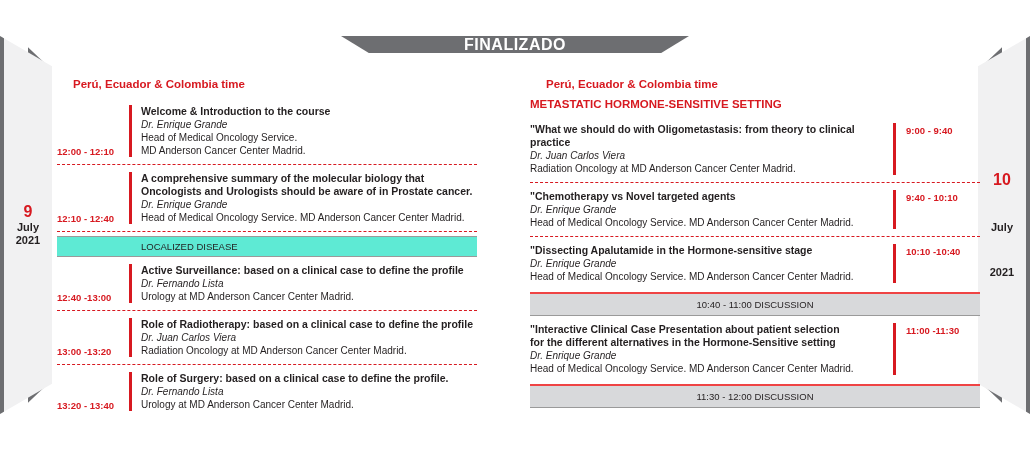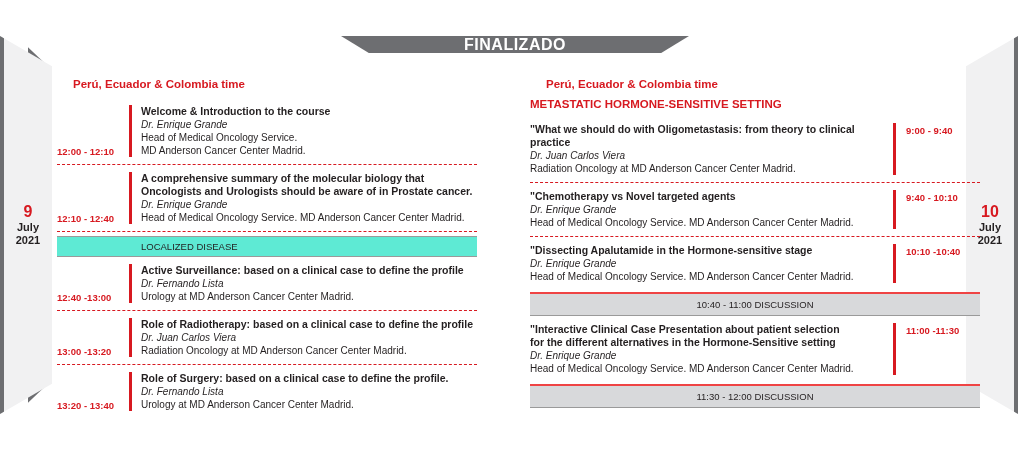--- a/index.html
+++ b/index.html
@@ -26,21 +26,21 @@
   
   .side{
     position:absolute;top:36px;width:48px;height:378px;
     background:#ffffff;
     display:flex;flex-direction:column;align-items:center;justify-content:center;
     font-size:11px;font-weight:bold;line-height:13px;text-align:center;
     color:#231f20;
   }
   .side .daynum{color:#d71920;font-size:16px;line-height:18px;}
   .side.left{left:0;clip-path:polygon(0 0,100% 8%,100% 92%,0 100%);background:#f1f1f2;}
-  .side.right{right:12px;clip-path:polygon(0 8%,100% 0,100% 100%,0 92%);background:#f1f1f2;}
+  .side.right{right:0;clip-path:polygon(0 8%,100% 0,100% 100%,0 92%);background:#f1f1f2;gap:32px;}
   .side.left{border-left:4px solid #6d6e71;}
   .side.right{border-right:4px solid #6d6e71;}
   .chev{
     position:absolute;top:36px;width:20px;height:378px;background:#6d6e71;
   }
   .chev.l{left:28px;clip-path:polygon(0 3%,100% 8%,100% 92%,0 97%);}
   .chev.r{right:28px;clip-path:polygon(0 8%,100% 3%,100% 97%,0 92%);}
 
   
   .col{position:absolute;top:78px;}

